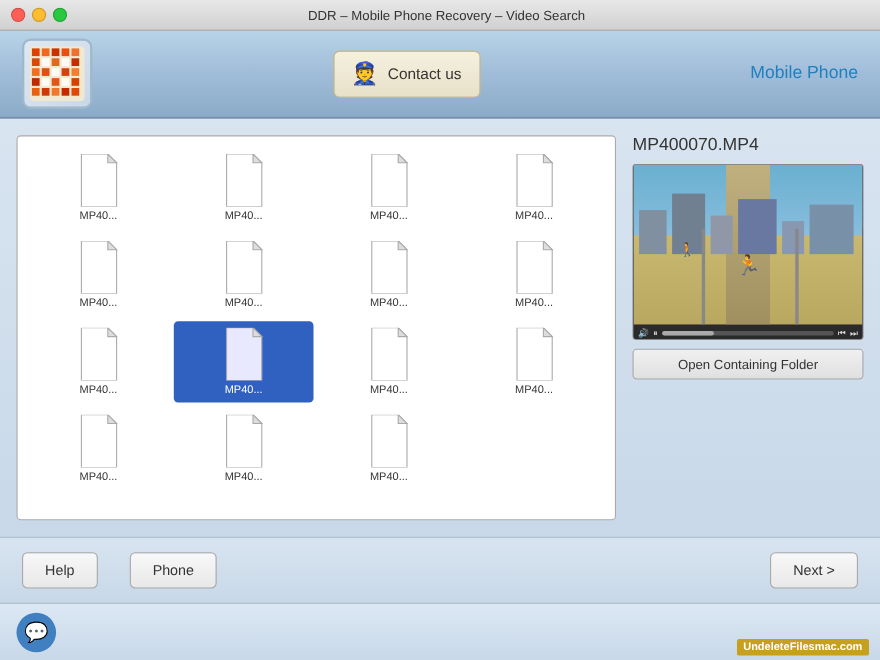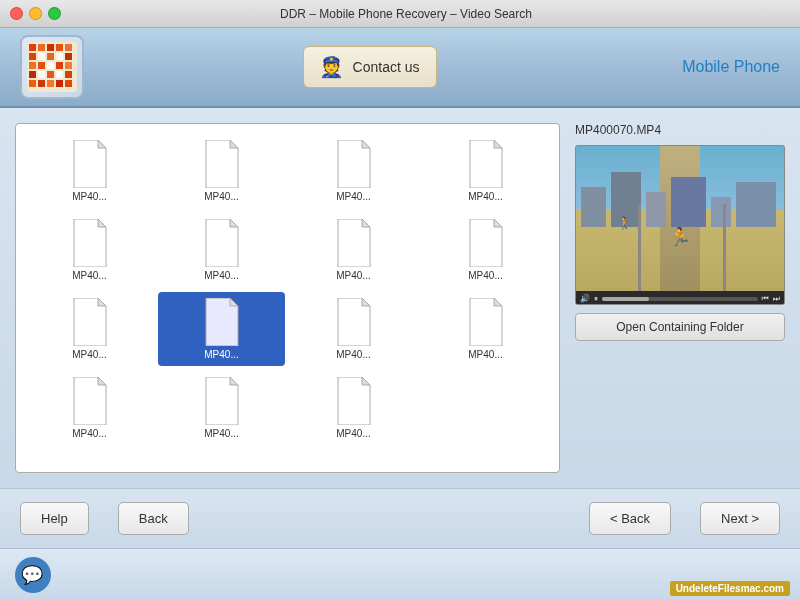--- a/index.html
+++ b/index.html
@@ -145,21 +145,21 @@
     }
 
     
     .preview-panel {
       width: 210px;
       display: flex;
       flex-direction: column;
       gap: 8px;
     }
     .preview-filename {
-      font-size: 12px;
+      font-size: 16px;
       color: #333;
       font-weight: 500;
     }
     .preview-video {
       width: 210px;
       height: 160px;
       background: #1a1a2e;
       border: 1px solid #888;
       border-radius: 3px;
       overflow: hidden;
@@ -545,22 +545,21 @@
         <span class="vc-btn">⏮</span>
         <span class="vc-btn">⏭</span>
       </div>
     </div>
     <button class="open-folder-btn">Open Containing Folder</button>
   </div>
 </div>
 
 <div class="bottom-bar">
   <button class="nav-btn">Help</button>
-  <button class="nav-btn">Back</button>
+  <button class="nav-btn">Phone</button>
   <div class="nav-btn-spacer"></div>
-  <button class="nav-btn">&lt; Back</button>
   <button class="nav-btn">Next &gt;</button>
 </div>
 
 <div class="status-bar">
   <div class="status-icon">💬</div>
   <div class="watermark">UndeleteFilesmac.com</div>
 </div>
 
 </body></html>

